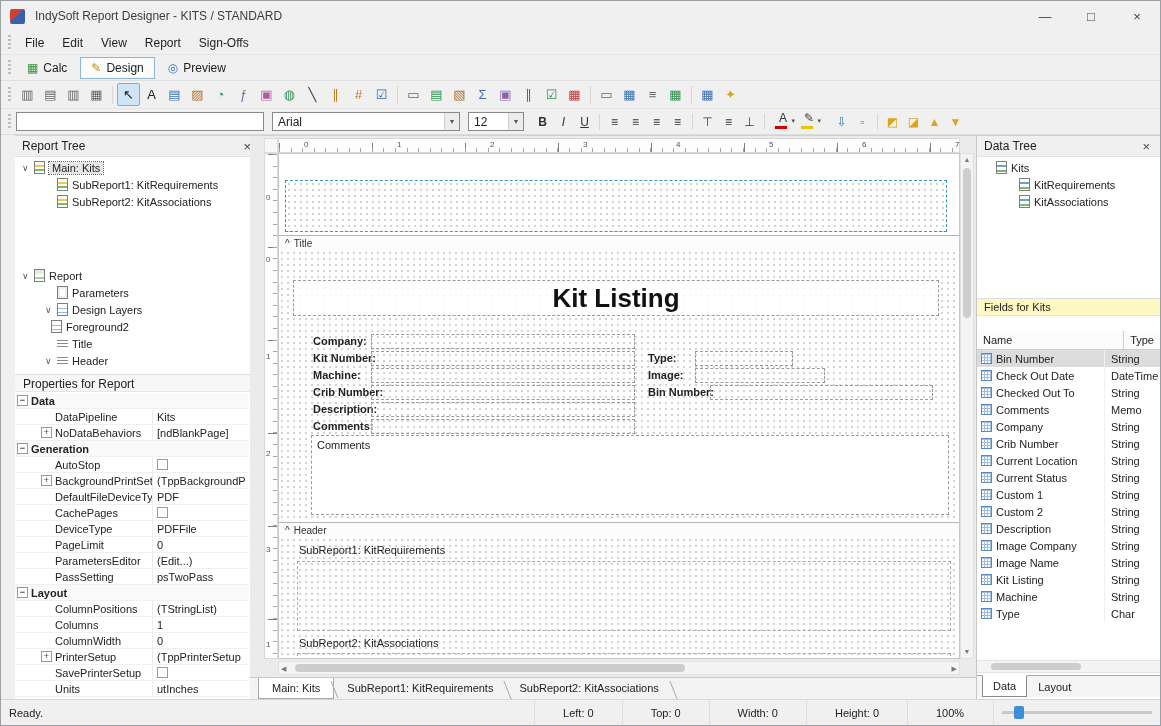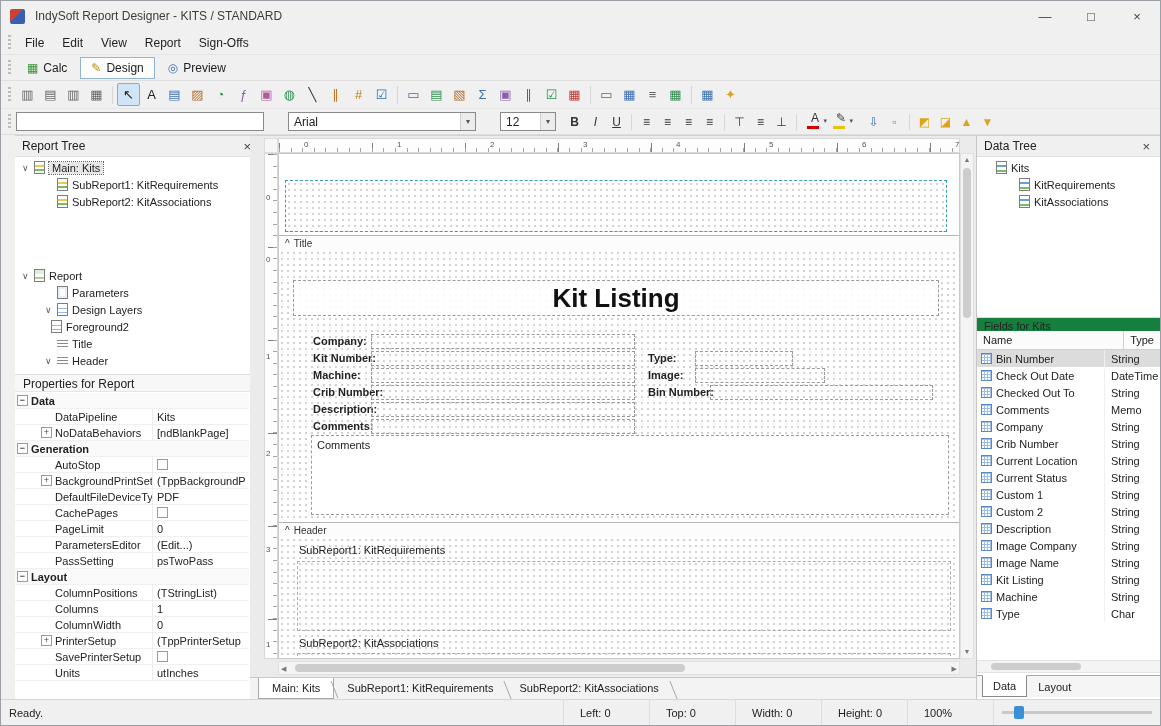--- a/index.html
+++ b/index.html
@@ -27,21 +27,21 @@
 
   
   .toolbar1{position:absolute;top:80px;left:0;right:0;height:28px;display:flex;align-items:center;padding-left:2px;border-bottom:1px solid #e6e6e6}
   .tbtn{width:23px;height:23px;display:flex;align-items:center;justify-content:center;font-size:13px;flex:none;border:1px solid transparent;border-radius:2px}
   .tbtn[data-active="true"]{background:#cfe4f7;border-color:#7ab0d8}
   .tbtn[data-kind="sep"]{width:9px;background:linear-gradient(#d6d6d6,#d6d6d6) center/1px 18px no-repeat;border:none}
 
   
   .toolbar2{position:absolute;top:108px;left:0;right:0;height:26px;display:flex;align-items:center;padding-left:2px;border-bottom:1px solid #dcdcdc}
   .fmt-input{width:248px;height:19px;border:1px solid #8a8a8a;background:#fff;font-size:12px;padding:0 4px;font-family:"Liberation Sans",sans-serif}
-  .combo{height:19px;border:1px solid #8a8a8a;background:#fff;display:flex;align-items:center;padding-left:5px;margin-left:24px;font-size:12px}
+  .combo{height:19px;border:1px solid #8a8a8a;background:#fff;display:flex;align-items:center;padding-left:5px;margin-left:8px;font-size:12px}
   .combo .carrow{margin-left:auto;width:15px;height:100%;display:flex;align-items:center;justify-content:center;background:#ececec;border-left:1px solid #cfcfcf;font-size:8px;color:#555}
   .combo.font{width:188px}
   .combo.size{width:56px}
   .fbtn{width:21px;height:21px;display:flex;align-items:center;justify-content:center;font-size:12px;color:#333;flex:none}
   .fbtn[data-kind="sep"]{width:9px;background:linear-gradient(#d6d6d6,#d6d6d6) center/1px 16px no-repeat}
   .color-btn{position:relative;width:24px;height:21px;display:flex;align-items:flex-start;justify-content:center;font-size:12px;color:#333;margin-left:2px}
   .color-btn .swatch{position:absolute;bottom:3px;left:4px;width:12px;height:3px}
   .color-btn .dd{position:absolute;right:0;top:6px;font-size:7px;color:#555}
 
   
@@ -125,41 +125,41 @@
   .cvs .thumb{position:absolute;left:2px;right:2px;top:14px;height:150px;background:#cdcdcd;border-radius:4px}
   .chs .thumb{position:absolute;top:2px;bottom:2px;left:16px;width:390px;background:#cdcdcd;border-radius:4px}
   .canvas-tabs{position:absolute;left:0;right:0;bottom:0;height:22px;background:#f3f3f3;border-top:1px solid #c9c9c9;display:flex;align-items:stretch;padding-left:8px;font-size:11px}
   .ctab{padding:4px 13px 0 13px;position:relative;color:#222}
   .ctab::after{content:"";position:absolute;right:-2px;top:3px;bottom:0;width:1px;background:#a8a8a8;transform:skewX(22deg)}
   .ctab[data-active="true"]{background:#fff;border:1px solid #a8a8a8;border-top:none}
 
   
   .right-panel{position:absolute;right:0;top:134px;width:184px;bottom:26px;background:#fff;border-left:1px solid #c6c6c6;border-top:1px solid #d2d2d2}
   .dtree{position:absolute;top:23px;left:0;right:0}
-  .fields-header{position:absolute;top:181px;left:0;right:0;height:18px;background:#15803d;border-top:1px solid #ddd;border-bottom:1px solid #e3e3e3;font-size:11px;padding:2px 7px;color:#222}
+  .fields-header{position:absolute;top:162px;left:0;right:0;height:18px;background:#fef9c3;border-top:1px solid #ddd;border-bottom:1px solid #e3e3e3;font-size:11px;padding:2px 7px;color:#222}
   .ft-head{position:absolute;top:195px;left:0;right:0;height:19px;display:flex;font-size:11px;border-bottom:1px solid #cfcfcf;background:#fbfbfb}
   .ft-head .c1{width:148px;padding:3px 6px;border-right:1px solid #cfcfcf}
   .ft-head .c2{flex:1;padding:3px 6px}
   .ft-rows{position:absolute;top:214px;left:0;right:0}
   .ftr{height:17px;display:flex;align-items:center;font-size:11px}
   .ftr[data-selected="true"]{background:#dcdcdc}
   .ftr .c1{width:128px;display:flex;align-items:center;gap:4px;padding-left:4px;border-right:1px solid #f0f0f0;height:100%;overflow:hidden;white-space:nowrap}
   .ftr .c2{flex:1;padding-left:6px;overflow:hidden;white-space:nowrap}
   .fld-ico{width:11px;height:11px;flex:none;background-color:#fff;border:1px solid #5a87c5;
     background-image:repeating-linear-gradient(0deg,transparent 0 2px,#9dbde6 2px 3px),repeating-linear-gradient(90deg,transparent 0 2px,#9dbde6 2px 3px)}
   .rp-scroll{position:absolute;left:0;right:0;bottom:26px;height:13px;background:#f4f4f4;border-top:1px solid #e3e3e3;border-bottom:1px solid #e3e3e3}
   .rp-scroll .thumb{position:absolute;top:2px;bottom:2px;left:14px;width:90px;background:#cdcdcd;border-radius:4px}
   .rp-tabs{position:absolute;left:0;right:0;bottom:2px;height:22px;border-top:1px solid #a8a8a8;background:#f5f5f5;display:flex;padding-left:5px;font-size:11px}
   .rp-tab{padding:4px 10px;border:1px solid transparent}
   .rp-tab[data-active="true"]{background:#fff;border-color:#8a8a8a;border-top-color:#fff;margin-top:-1px}
 
   
   .statusbar{position:absolute;left:0;right:0;bottom:0;height:26px;background:#f0f0f0;border-top:1px solid #d6d6d6;display:flex;align-items:center;font-size:11px;color:#222}
   .sb-ready{padding-left:8px;flex:1}
-  .sb-seg{height:100%;display:flex;align-items:center;padding:0 16px;border-left:1px solid #dedede;flex:none;min-width:86px}
+  .sb-seg{height:100%;display:flex;align-items:center;padding:0 28px;border-left:1px solid #dedede;flex:none;min-width:86px}
   .sb-zoom{height:100%;display:flex;align-items:center;border-left:1px solid #dedede;flex:none;padding:0 8px}
   .zoom-track{width:150px;height:3px;background:#c9c9c9;position:relative}
   .zoom-thumb{position:absolute;left:12px;top:-5px;width:10px;height:13px;background:#3b8fd6;border-radius:2px}
 </style>
 </head>
 <body>
 
 <div class="window">
 
   <div class="titlebar">
@@ -485,20 +485,25 @@
         </div>
         <div class="prow">
           <span class="exp"></span>
           <span class="pkey">DefaultFileDeviceType</span>
           <span class="pval">PDF</span>
         </div>
         <div class="prow">
           <span class="exp"></span>
           <span class="pkey">CachePages</span>
           <span class="pval" data-vicon="checkbox"></span>
+        </div>
+        <div class="prow">
+          <span class="exp"></span>
+          <span class="pkey">DeviceType</span>
+          <span class="pval">PDFFile</span>
         </div>
         <div class="prow">
           <span class="exp"></span>
           <span class="pkey">PageLimit</span>
           <span class="pval">0</span>
         </div>
         <div class="prow">
           <span class="exp"></span>
           <span class="pkey">ParametersEditor</span>
           <span class="pval">(Edit...)</span>

